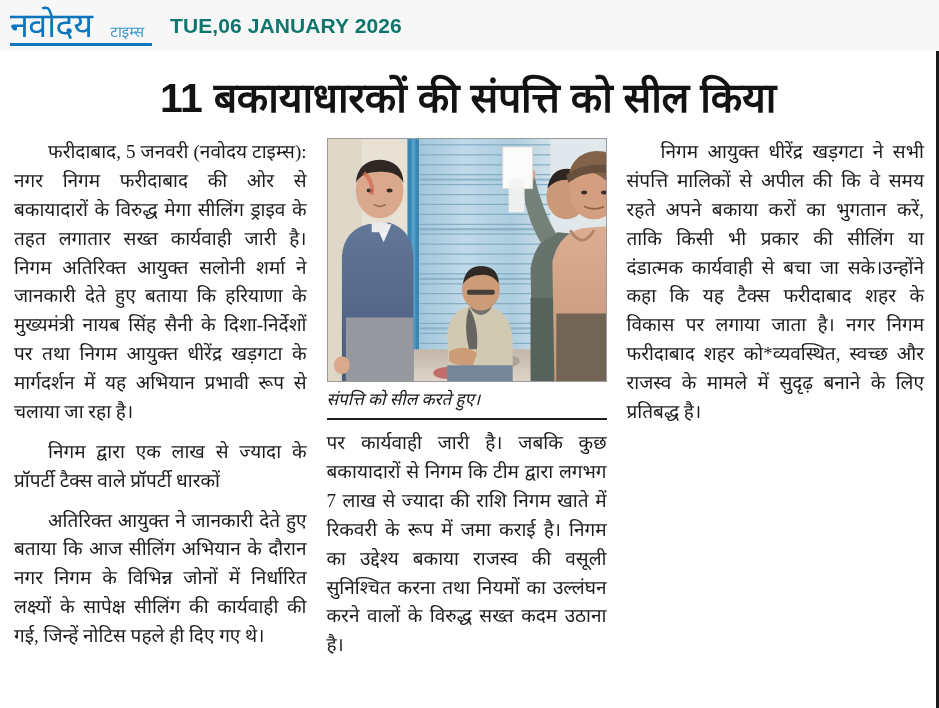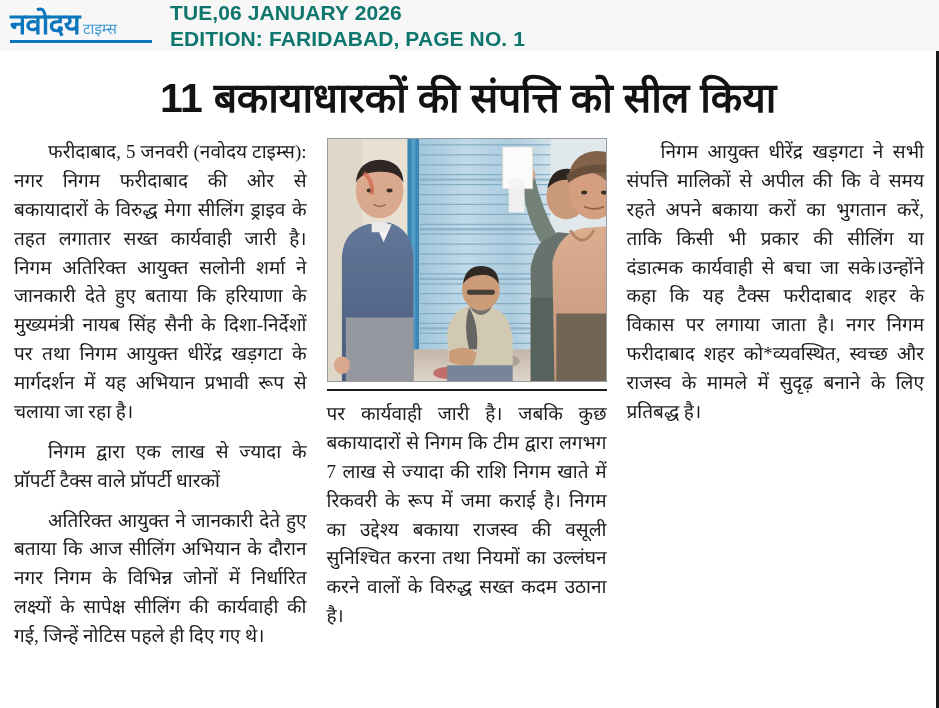--- a/index.html
+++ b/index.html
@@ -31,32 +31,32 @@
     display: flex;
     align-items: baseline;
     width: 142px;
     flex: 0 0 142px;
     border-bottom: 3px solid #0b76bd;
     padding-bottom: 1px;
     margin-top: 2px;
   }
   #logo-main {
     font-family: "Liberation Sans", sans-serif;
-    font-weight: bold;
-    font-size: 29px;
+    font-weight: normal;
+    font-size: 34px;
     color: #0b76bd;
     letter-spacing: -0.5px;
     line-height: 1;
   }
   #logo-sub {
     font-family: Liberation Serif, serif;
     font-size: 15px;
     color: #3e9ad4;
     line-height: 1;
-    margin-left: 3px;
+    margin-left: 18px;
     text-align: right;
   }
   #edition-block {
     margin-left: 18px;
     line-height: 1.22;
   }
   .edition-line {
     font-family: "Liberation Sans", sans-serif;
     font-weight: bold;
     font-size: 21px;
@@ -146,21 +146,20 @@
 </head>
 <body>
 
 <div id="masthead">
   <div id="logo-block">
     <span id="logo-main">नवोदय</span>
     <span id="logo-sub">टाइम्स</span>
   </div>
   <div id="edition-block">
     <div class="edition-line">TUE,06 JANUARY 2026</div>
-    <div class="edition-line">EDITION: FARIDABAD, PAGE NO. 1</div>
   </div>
 </div>
 
 <div id="clipping">
 
   <h1 id="headline">11 बकायाधारकों की संपत्ति को सील किया</h1>
 
   <div id="columns">
 
     <div class="col" id="col-left">
@@ -283,20 +282,21 @@
             <path d="M240 36 Q256 24 280 26 L280 34 Q258 32 242 44 Z" fill="#5f4630"></path>
             <ellipse cx="258" cy="54" rx="3" ry="2" fill="#2c2119"></ellipse>
             <ellipse cx="278" cy="54" rx="3" ry="2" fill="#2c2119"></ellipse>
             <path d="M258 68 Q268 73 278 68" stroke="#8a5a3d" stroke-width="1.7" fill="none"></path>
           </g>
 
           <rect x="0" y="0" width="280" height="244" fill="#ffffff" opacity="0.06"></rect>
         </svg>
       </div>
 
+      <p id="caption">संपत्ति को सील करते हुए।</p>
       <hr id="caption-rule">
 
       <p class="body-text">पर कार्यवाही जारी है। जबकि कुछ बकायादारों से निगम कि टीम द्वारा लगभग 7 लाख से ज्यादा की राशि निगम खाते में रिकवरी के रूप में जमा कराई है। निगम का उद्देश्य बकाया राजस्व की वसूली सुनिश्चित करना तथा नियमों का उल्लंघन करने वालों के विरुद्ध सख्त कदम उठाना है।</p>
     </div>
 
     <div class="col" id="col-right">
       <p class="body-text indent">निगम आयुक्त धीरेंद्र खड़गटा ने सभी संपत्ति मालिकों से अपील की कि वे समय रहते अपने बकाया करों का भुगतान करें, ताकि किसी भी प्रकार की सीलिंग या दंडात्मक कार्यवाही से बचा जा सके।उन्होंने कहा कि यह टैक्स फरीदाबाद शहर के विकास पर लगाया जाता है। नगर निगम फरीदाबाद शहर को*व्यवस्थित, स्वच्छ और राजस्व के मामले में सुदृढ़ बनाने के लिए प्रतिबद्ध है।</p>
     </div>
 
   </div>

